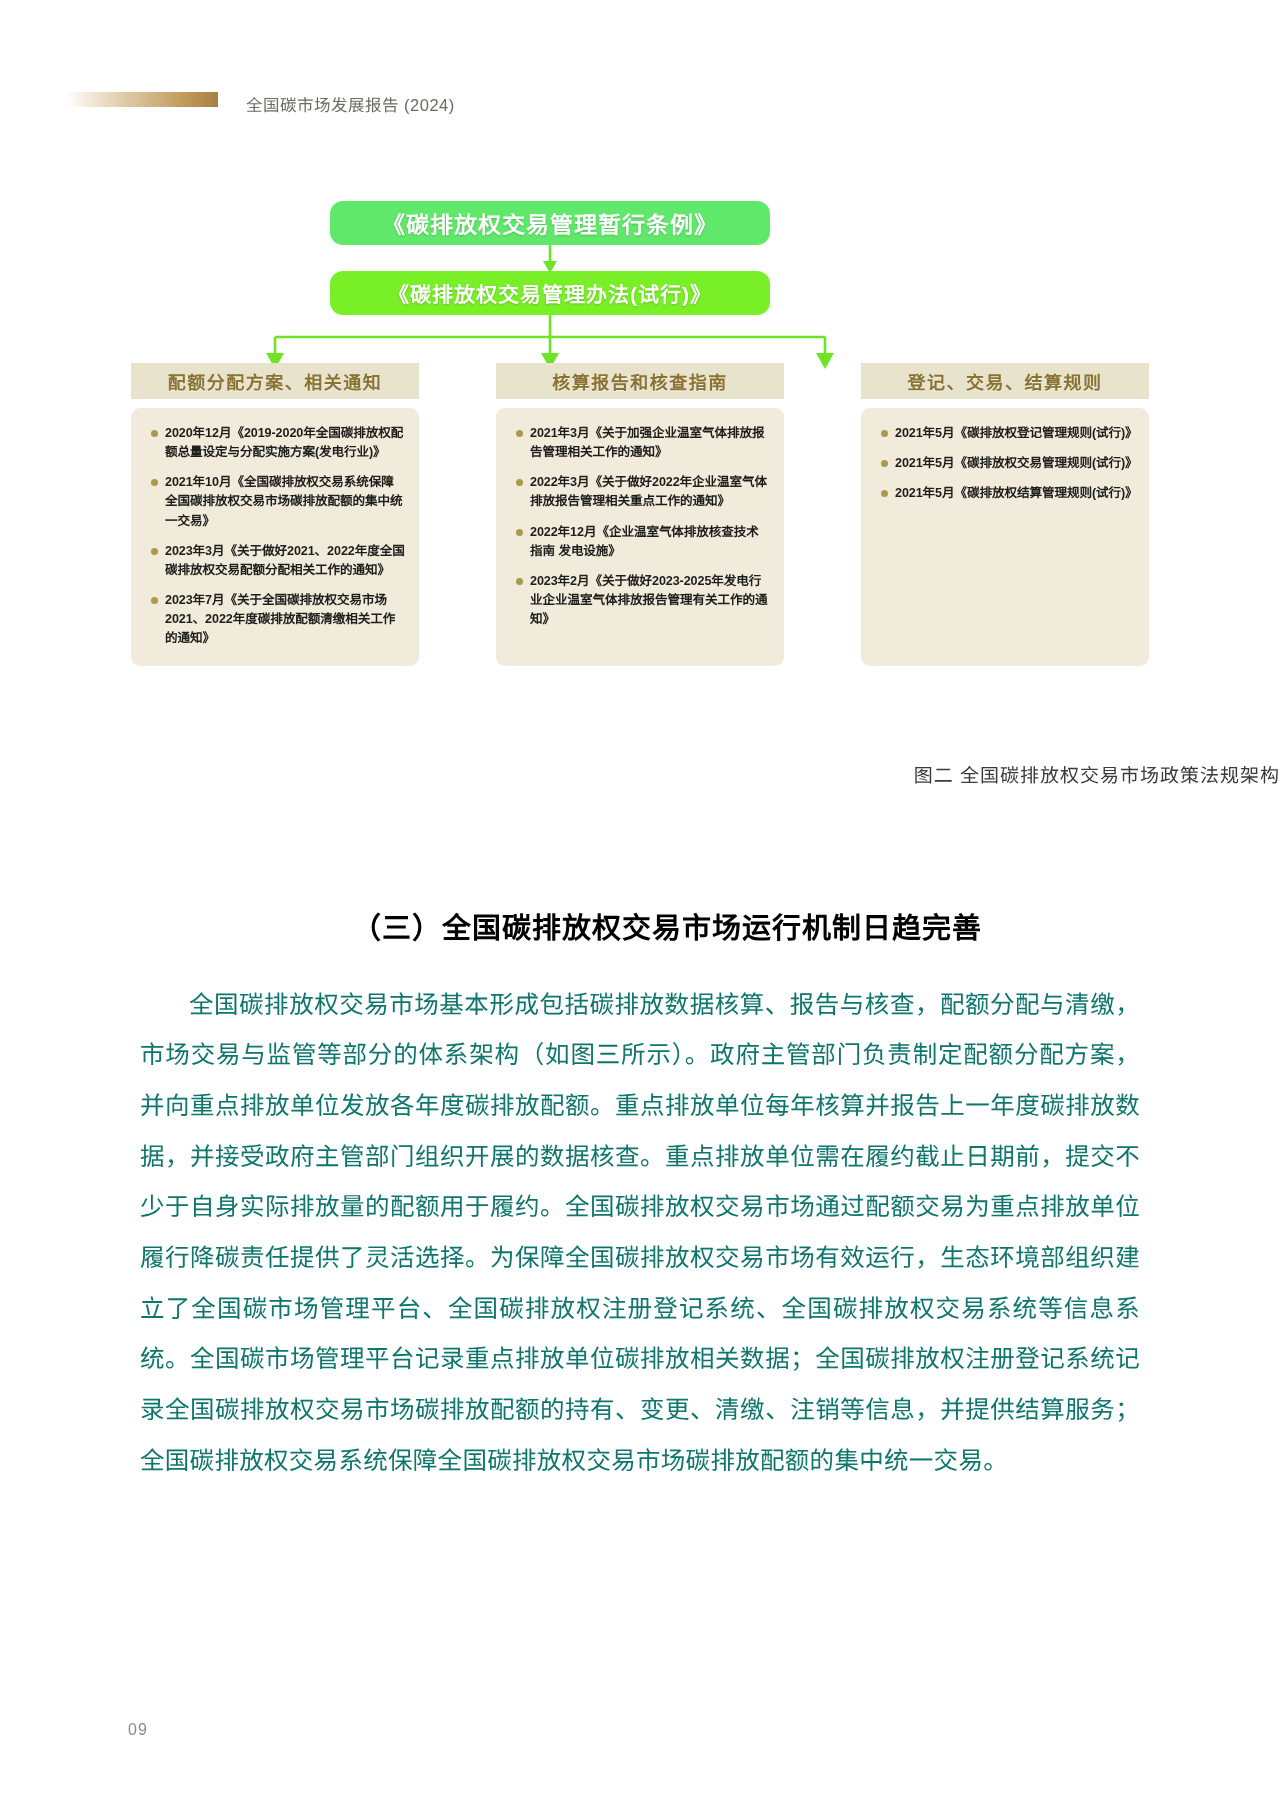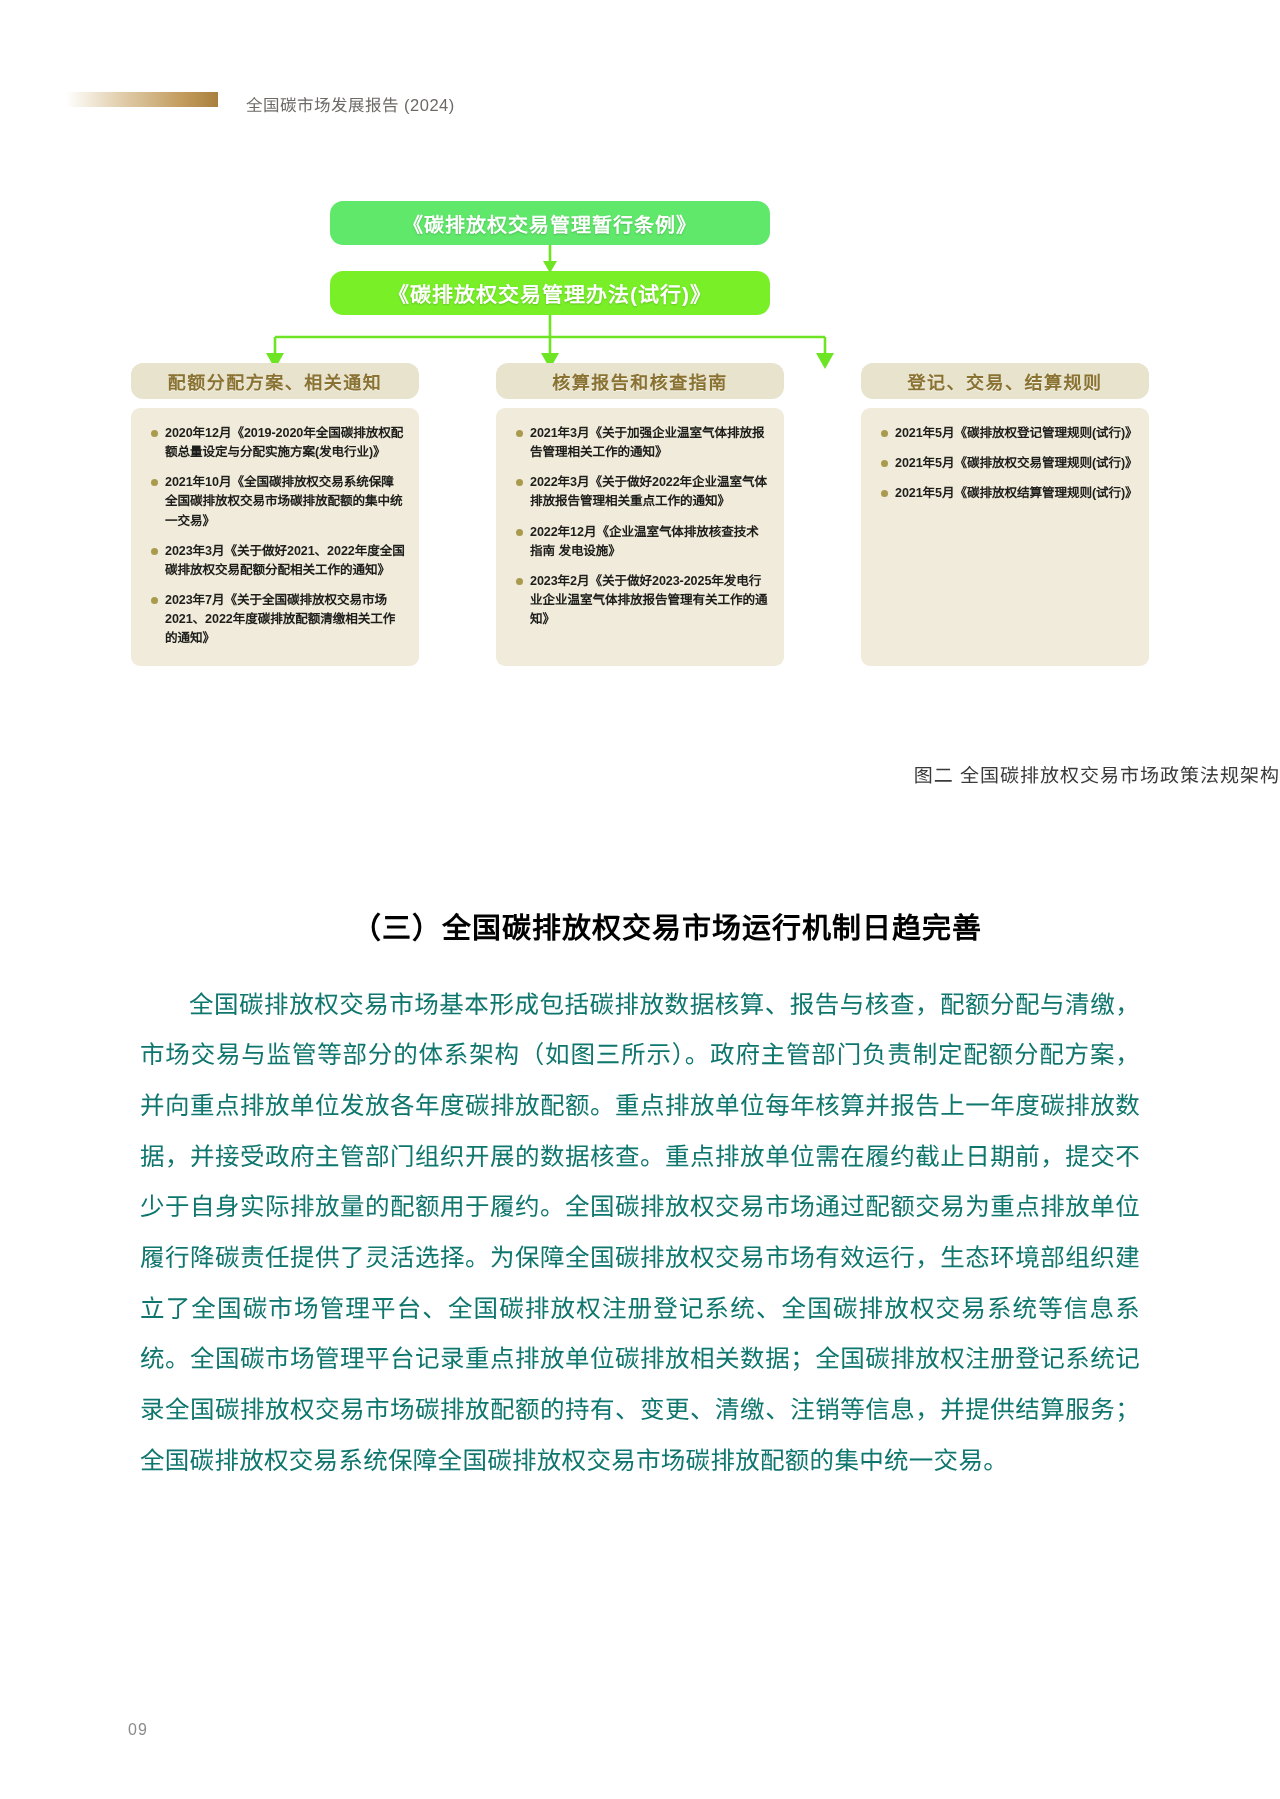--- a/index.html
+++ b/index.html
@@ -61,21 +61,21 @@
     font-weight: bold;
     letter-spacing: 1px;
     text-shadow: 0 1px 2px rgba(0,0,0,0.18);
   }
   #box-regulation {
     left: 330px;
     top: 16px;
     width: 440px;
     height: 44px;
     background: #5fe86a;
-    font-size: 20px;
+    font-size: 23px;
   }
   #box-measures {
     left: 330px;
     top: 86px;
     width: 440px;
     height: 44px;
     background: #78ef27;
     font-size: 21px;
   }
 
@@ -98,21 +98,21 @@
     justify-content: space-between;
   }
   .column {
     width: 288px;
     display: flex;
     flex-direction: column;
   }
   .col-header {
     height: 36px;
     background: #e8e3cd;
-    border-radius: 12px;
+    border-radius: 1px;
     display: flex;
     align-items: center;
     justify-content: center;
     font-family: "Liberation Sans", "DejaVu Sans", sans-serif;
     font-weight: bold;
     font-size: 18px;
     color: #8a7332;
     letter-spacing: 1.5px;
     text-shadow: 0 1px 0 rgba(255,255,255,0.55);
   }

